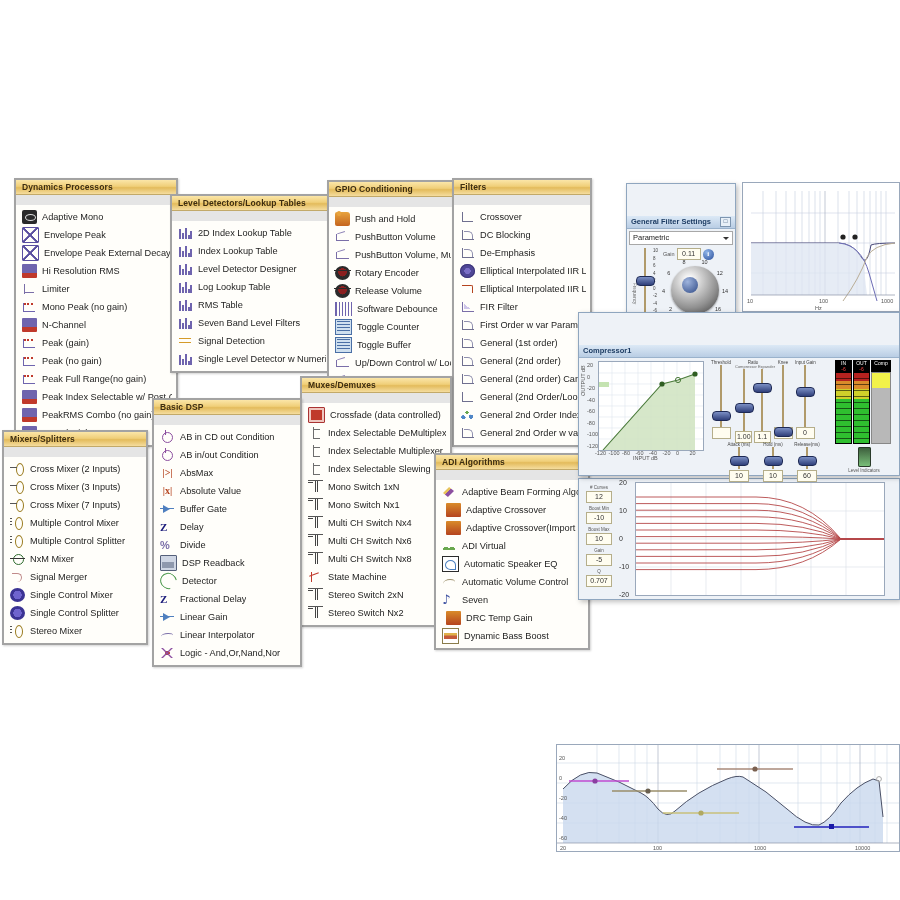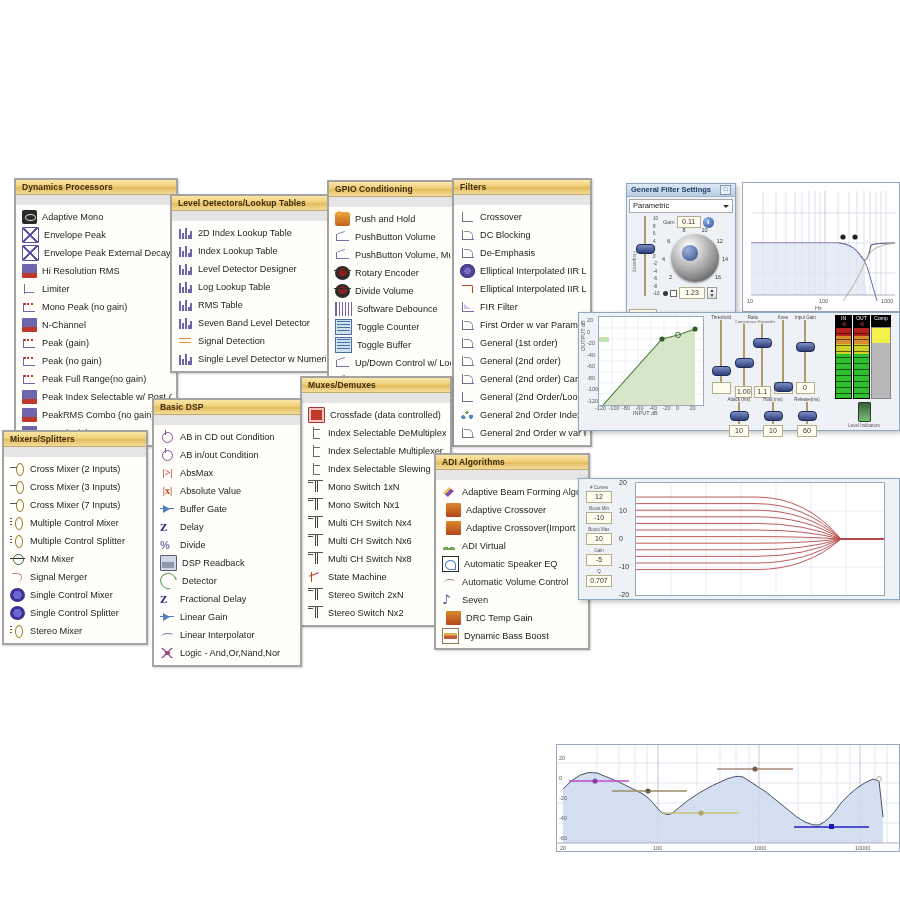--- a/index.html
+++ b/index.html
@@ -130,21 +130,21 @@
   .ic-chime{color:#3b4fa0;font:13px "DejaVu Sans",sans-serif;line-height:14px;}
   .ic-dbb{background:#fff;border:1px solid #8a7c4a;}
   .ic-dbb::after{content:"";position:absolute;left:1px;top:4px;right:1px;height:6px;
      background:linear-gradient(to bottom,#e0b24a 0 2px,#c45a3a 3px 5px);}
 
   
   .win{position:absolute;background:#eef2f7;border:1px solid #8fa6bf;
        box-shadow:2px 2px 5px rgba(0,0,0,.25);}
   .win > .tbar{height:12px;line-height:12px;padding:0 4px;font-size:7.5px;font-weight:bold;
        color:#1d3c63;display:flex;align-items:center;justify-content:space-between;
-       background:linear-gradient(to bottom,#dce9f6,#b9cde4);border-bottom:1px solid #9ab2cc;}
+       background:linear-gradient(to bottom,#dce9f6,#b9cde4);border-bottom:1px solid #9ab2cc;margin-top:32px;}
   .tbar .tbtn{width:9px;height:8px;border:1px solid #7d95b0;background:#e8f0f8;font-size:6px;line-height:7px;text-align:center;}
   .winbody{padding:3px;}
 
   .combo{height:12px;border:1px solid #a8a8a8;background:#fff;font-size:7.5px;line-height:12px;
      padding:0 10px 0 3px;position:relative;color:#222;}
   .combo::after{content:"";position:absolute;right:3px;top:5px;border-top:3px solid #333;
      border-left:3px solid transparent;border-right:3px solid transparent;}
   .fld{border:1px solid #b5ae8a;background:#fffdf0;font-size:7px;line-height:10px;
      height:10px;text-align:center;color:#333;}
   .slv{position:relative;width:12px;background:linear-gradient(to right,transparent 45%,#b09a6a 45% 55%,transparent 55%);}
@@ -282,21 +282,21 @@
             <span class="lbl">RMS Table</span>
           </div>
           <div class="row">
             <span class="ico ic-bars">
               <i style="left: 1px; height: 10px;"></i>
               <i style="left: 4px; height: 6px;"></i>
               <i style="left: 7px; height: 11px;"></i>
               <i style="left: 10px; height: 4px;"></i>
               <i style="left: 12px; height: 8px;"></i>
             </span>
-            <span class="lbl">Seven Band Level Detector</span>
+            <span class="lbl">Seven Band Level Filters</span>
           </div>
           <div class="row">
             <span class="ico ic-sig"></span>
             <span class="lbl">Signal Detection</span>
           </div>
           <div class="row">
             <span class="ico ic-bars">
               <i style="left: 1px; height: 10px;"></i>
               <i style="left: 4px; height: 6px;"></i>
               <i style="left: 7px; height: 11px;"></i>
@@ -321,21 +321,21 @@
           <div class="row">
             <span class="ico ic-wave"></span>
             <span class="lbl">PushButton Volume, Mute</span>
           </div>
           <div class="row">
             <span class="ico ic-rot"></span>
             <span class="lbl">Rotary Encoder</span>
           </div>
           <div class="row">
             <span class="ico ic-rot"></span>
-            <span class="lbl">Divide Volume</span>
+            <span class="lbl">Release Volume</span>
           </div>
           <div class="row">
             <span class="ico ic-deb"></span>
             <span class="lbl">Software Debounce</span>
           </div>
           <div class="row">
             <span class="ico ic-tog"></span>
             <span class="lbl">Toggle Counter</span>
           </div>
           <div class="row">
@@ -708,20 +708,23 @@
     </svg>
     <div id="frplot-ticks">
         <div class="axlab" style="left: 4px; bottom: 7px;">10</div>
         <div class="axlab" style="left: 76px; bottom: 7px;">100</div>
         <div class="axlab" style="left: 138px; bottom: 7px;">1000</div>
       </div>
     <div class="axlab" style="left:72px;bottom:0px;">Hz</div>
   </div>
 
   <div class="win" id="comp" style="left: 578px; top: 312px; width: 320px; z-index: 45;">
+    <div class="tbar">
+      <span>Compressor1</span>
+    </div>
     <div class="winbody" style="display:flex;padding:2px;gap:2px;">
 
       <div style="position:relative;width:128px;height:100px;">
         <div id="comp-yticks">
             <div class="axlab" style="left: 6px; top: 2px;">20</div>
             <div class="axlab" style="left: 6px; top: 13.5px;">0</div>
             <div class="axlab" style="left: 6px; top: 25px;">-20</div>
             <div class="axlab" style="left: 6px; top: 36.5px;">-40</div>
             <div class="axlab" style="left: 6px; top: 48px;">-60</div>
             <div class="axlab" style="left: 6px; top: 59.5px;">-80</div>

